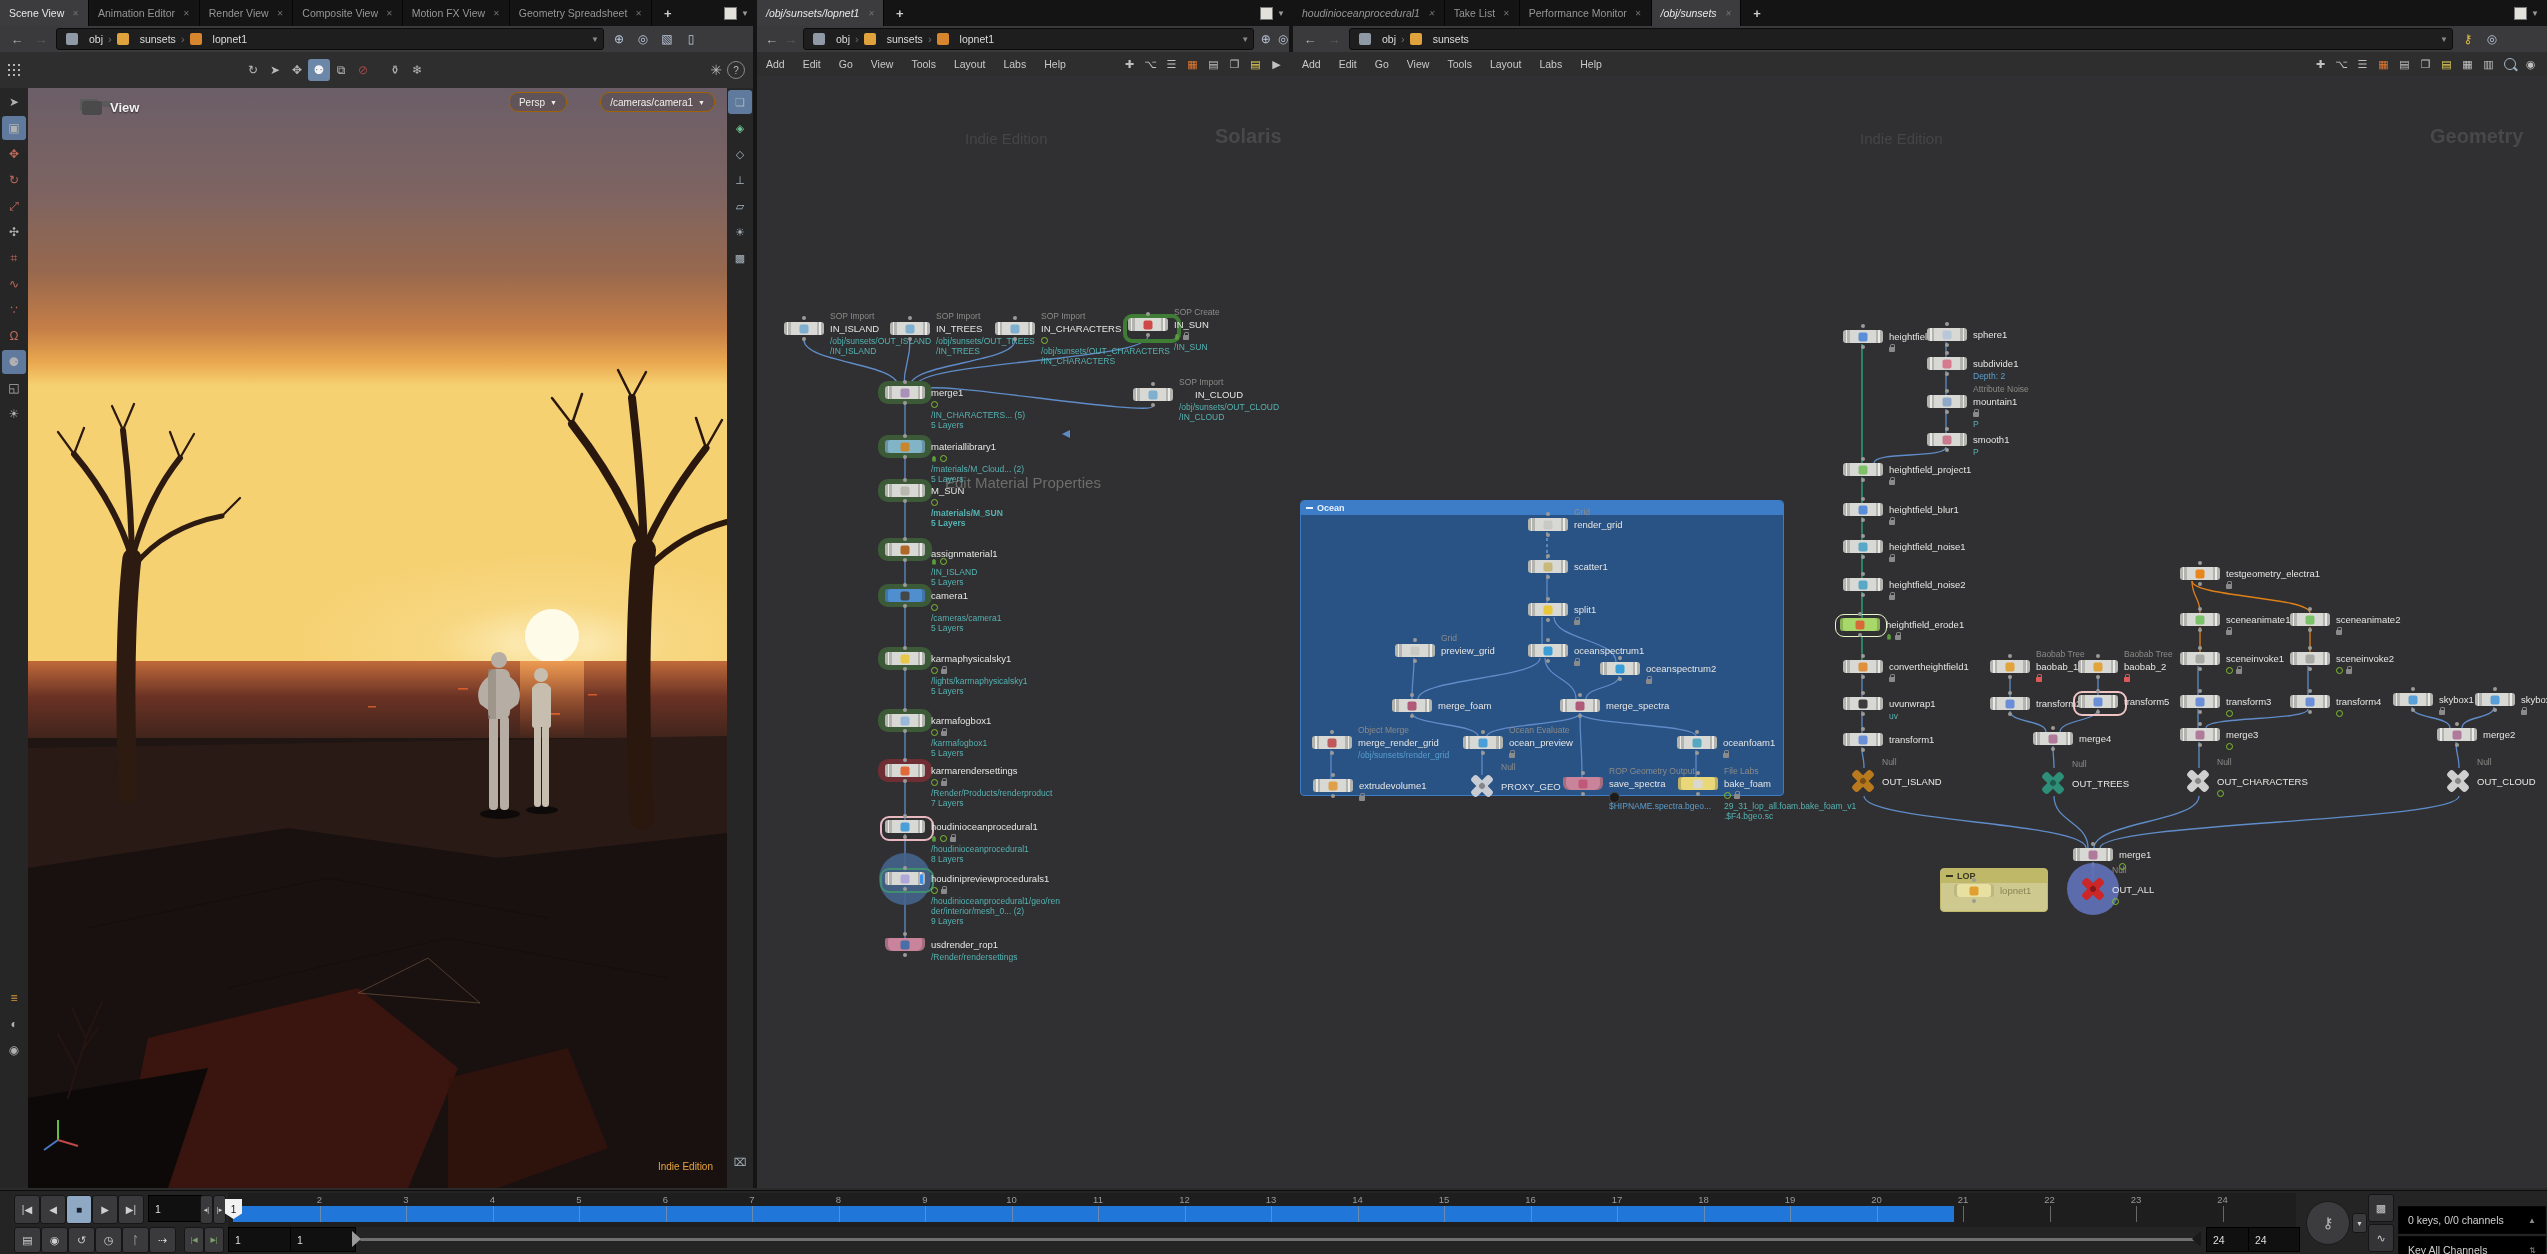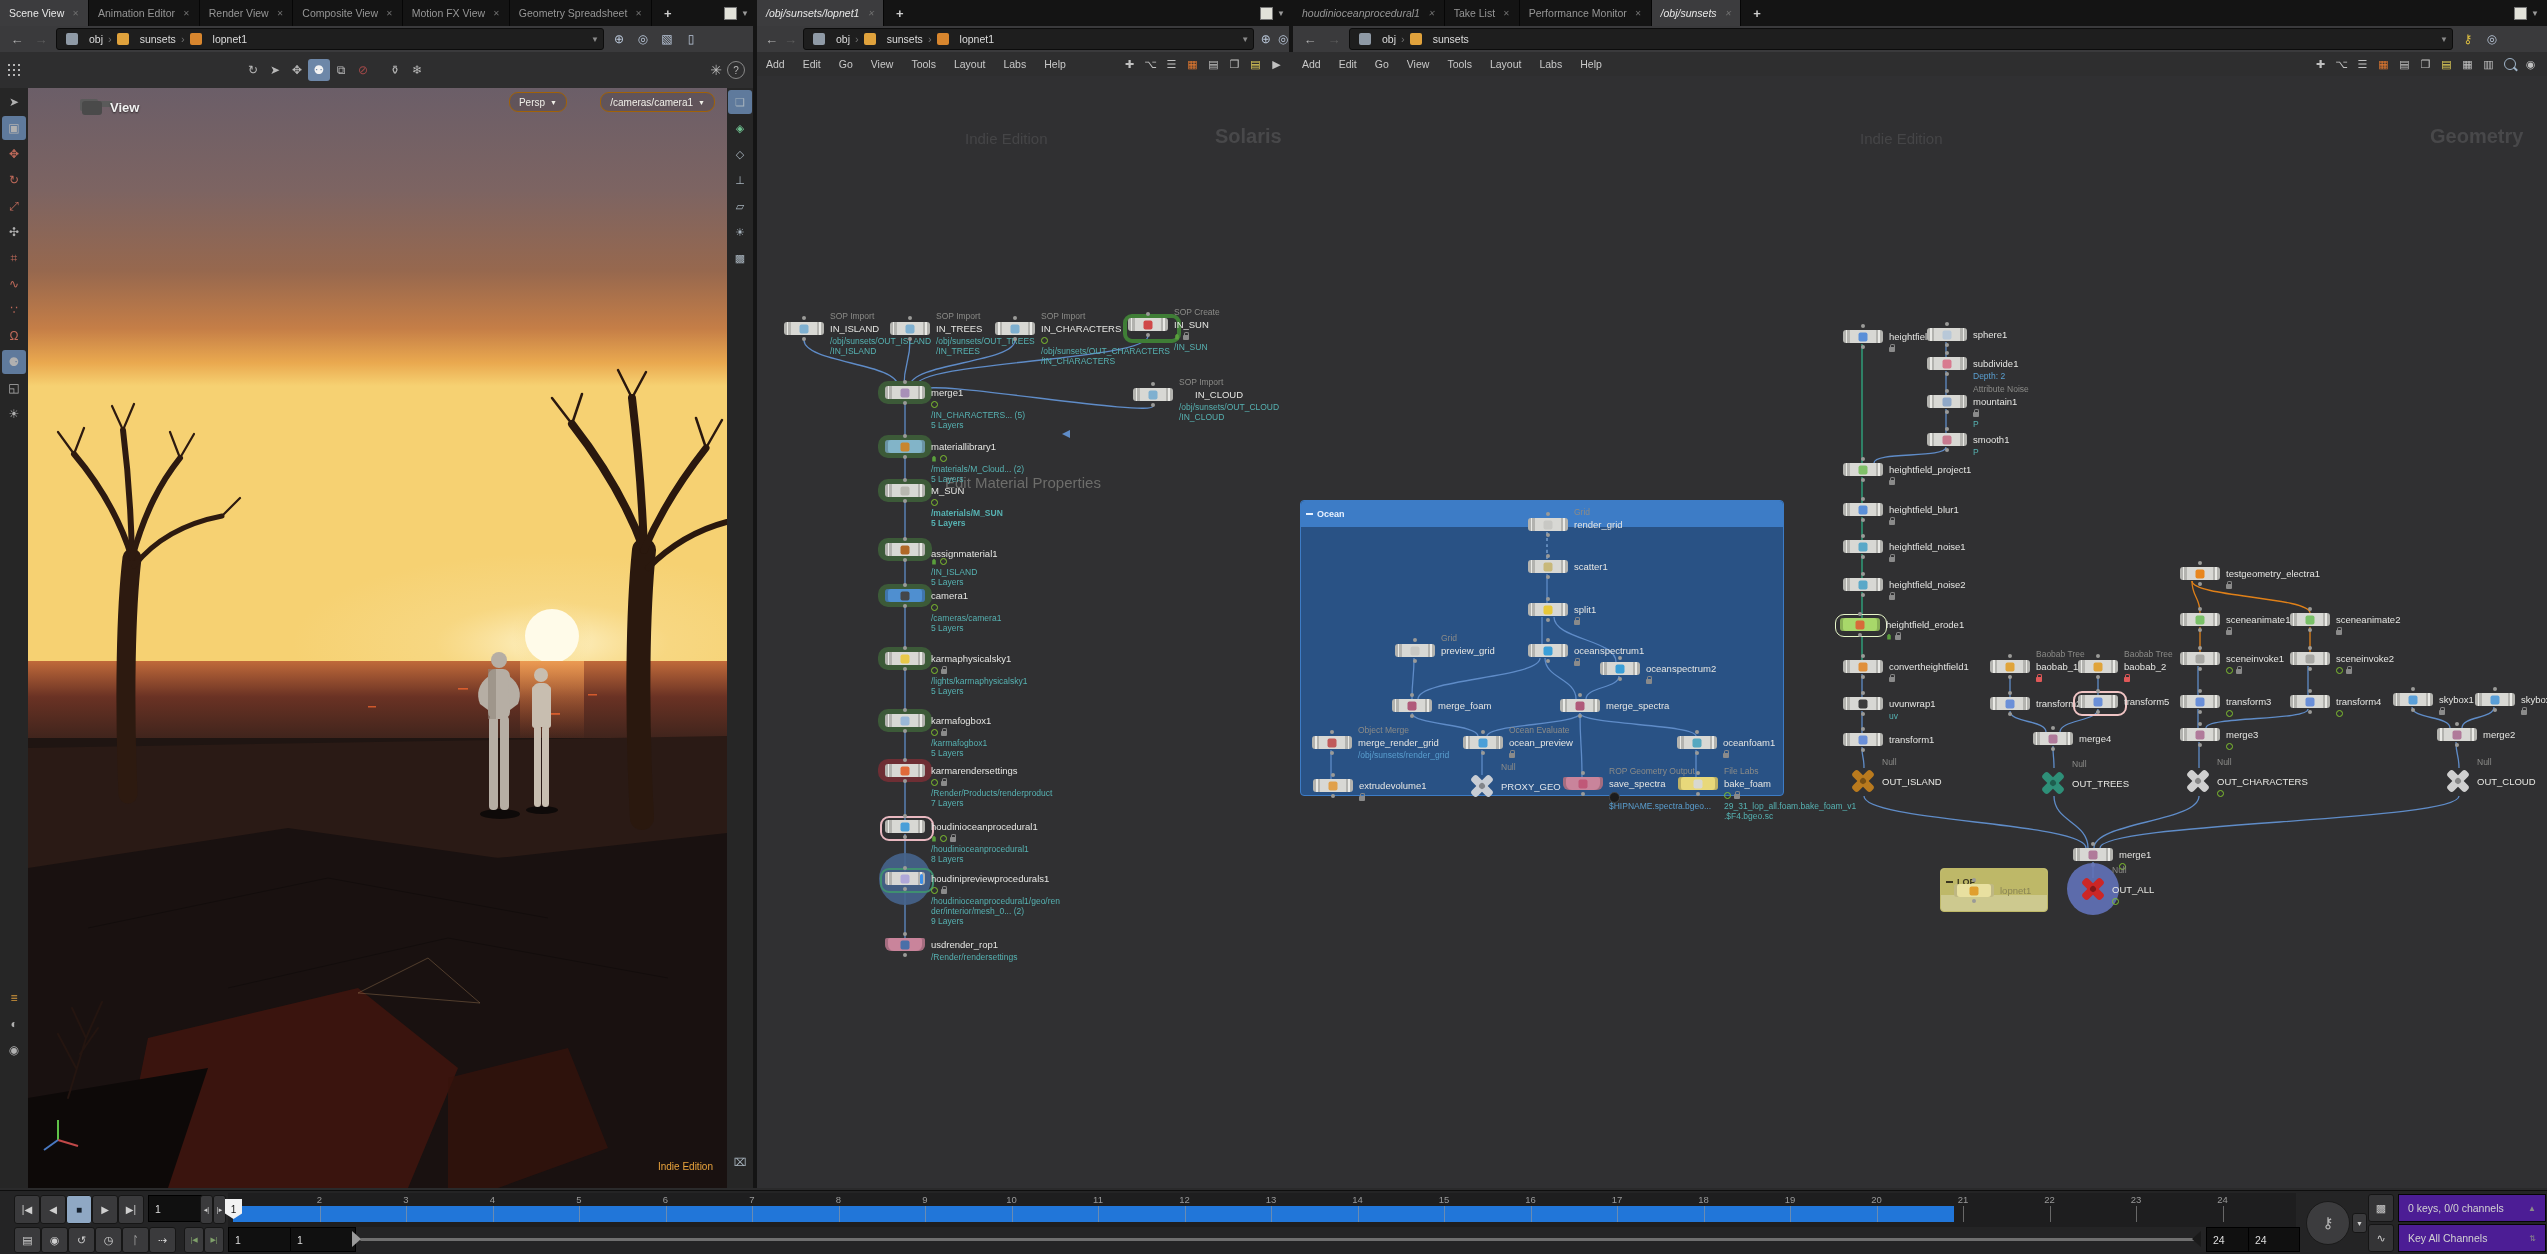--- a/index.html
+++ b/index.html
@@ -57,21 +57,21 @@
   .pill{height:18px;border:1px solid #a16207;border-radius:9px;color:#f0efe8;font-size:10px;
         display:flex;align-items:center;padding:0 9px;gap:5px;background:rgba(60,50,50,.25);}
   .pill .dn{font-size:7px;}
   .vplabel{color:#f2f2f2;font-size:13px;font-weight:bold;text-shadow:0 1px 2px rgba(0,0,0,.6);}
   .indie-vp{color:#e8a33c;font-size:10px;}
   
   .net{background:#303032;overflow:hidden;}
   .wm-center{color:#454547;font-size:15px;}
   .wm-brand{color:#48484a;font-size:20px;font-weight:bold;}
   .netbox{position:absolute;border-radius:4px;}
-  .netbox .bxhead{height:26px;border-radius:4px 4px 0 0;font-size:9px;font-weight:bold;
+  .netbox .bxhead{height:14px;border-radius:4px 4px 0 0;font-size:9px;font-weight:bold;
         display:flex;align-items:center;padding:0 5px;gap:4px;}
   .nodewrap{position:absolute;}
   .nbody{position:absolute;width:40px;height:13px;border-radius:3px;
      background:linear-gradient(90deg,#b3b3af 0 3px,#e9e9e5 3px 4.5px,#b3b3af 4.5px 7px,
      #d8d8d4 7px calc(100% - 7px),#b3b3af calc(100% - 7px) calc(100% - 4.5px),
      #e9e9e5 calc(100% - 4.5px) calc(100% - 3px),#b3b3af calc(100% - 3px));}
   .nbody::before,.nbody::after{content:"";position:absolute;left:50%;transform:translateX(-50%);
      width:4px;height:4px;border-radius:50%;background:#9a9a98;}
   .nbody::before{top:-6px;} .nbody::after{bottom:-6px;}
   .nicon{position:absolute;left:50%;top:50%;transform:translate(-50%,-50%);
@@ -106,22 +106,22 @@
   .ruler{position:absolute;background:#1e1e1f;}
   .rnum{position:absolute;color:#9a9a9a;font-size:9.5px;transform:translateX(-50%);}
   .rtick{position:absolute;width:1px;background:#9a9a9a;opacity:.6;}
   .rangebar{position:absolute;background:#2176d9;}
   .playhead{position:absolute;width:17px;height:20px;background:#f2f2f2;color:#111;font-size:10px;
         display:flex;align-items:center;justify-content:center;
         clip-path:polygon(0 0,100% 0,100% 72%,50% 100%,0 72%);}
   .keycircle{position:absolute;width:42px;height:42px;border-radius:50%;background:#3c3c3e;
         border:1px solid #1a1a1a;display:flex;align-items:center;justify-content:center;
         color:#b9b9b9;font-size:15px;}
-  .kbox{position:absolute;height:26px;background:#4c1d95;border:1px solid #060606;color:#d2d2d2;
-        font-size:10.5px;display:flex;align-items:center;padding:0 9px;justify-content:space-between;}
+  .kbox{position:absolute;height:26px;background:#000000;border:1px solid #060606;color:#d2d2d2;
+        font-size:10.5px;display:flex;align-items:center;padding:0 9px;justify-content:space-between;margin-top:12px;}
   .smallico{position:absolute;width:24px;height:26px;background:#343436;border:1px solid #151515;
         border-radius:3px;display:flex;align-items:center;justify-content:center;font-size:11px;color:#c8c8c8;}
   .divider{background:#141414;}
   .icon-search{width:10px;height:10px;border:1.6px solid #9fb4c8;border-radius:50%;position:relative;}
   .icon-search::after{content:"";position:absolute;width:5px;height:1.8px;background:#9fb4c8;
         transform:rotate(45deg);left:8px;top:9px;}
 </style>
 </head>
 <body>
 

